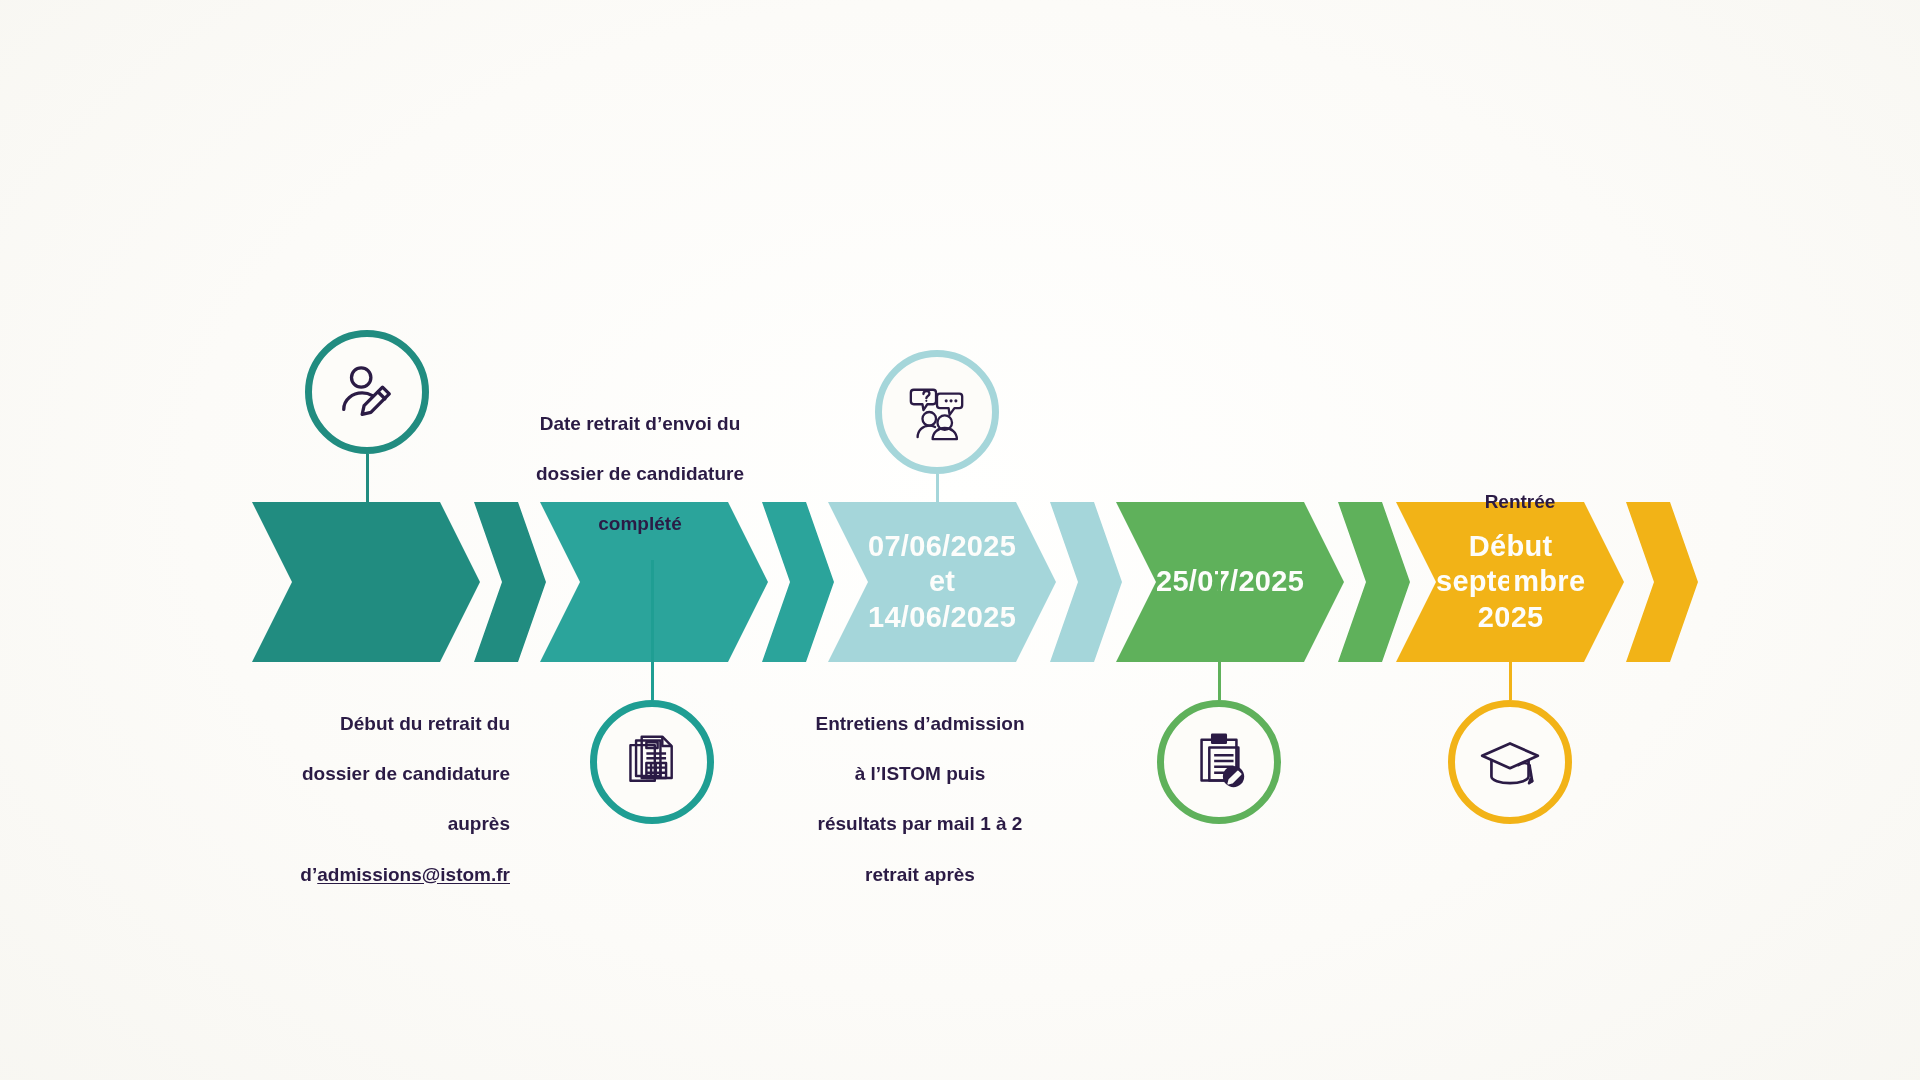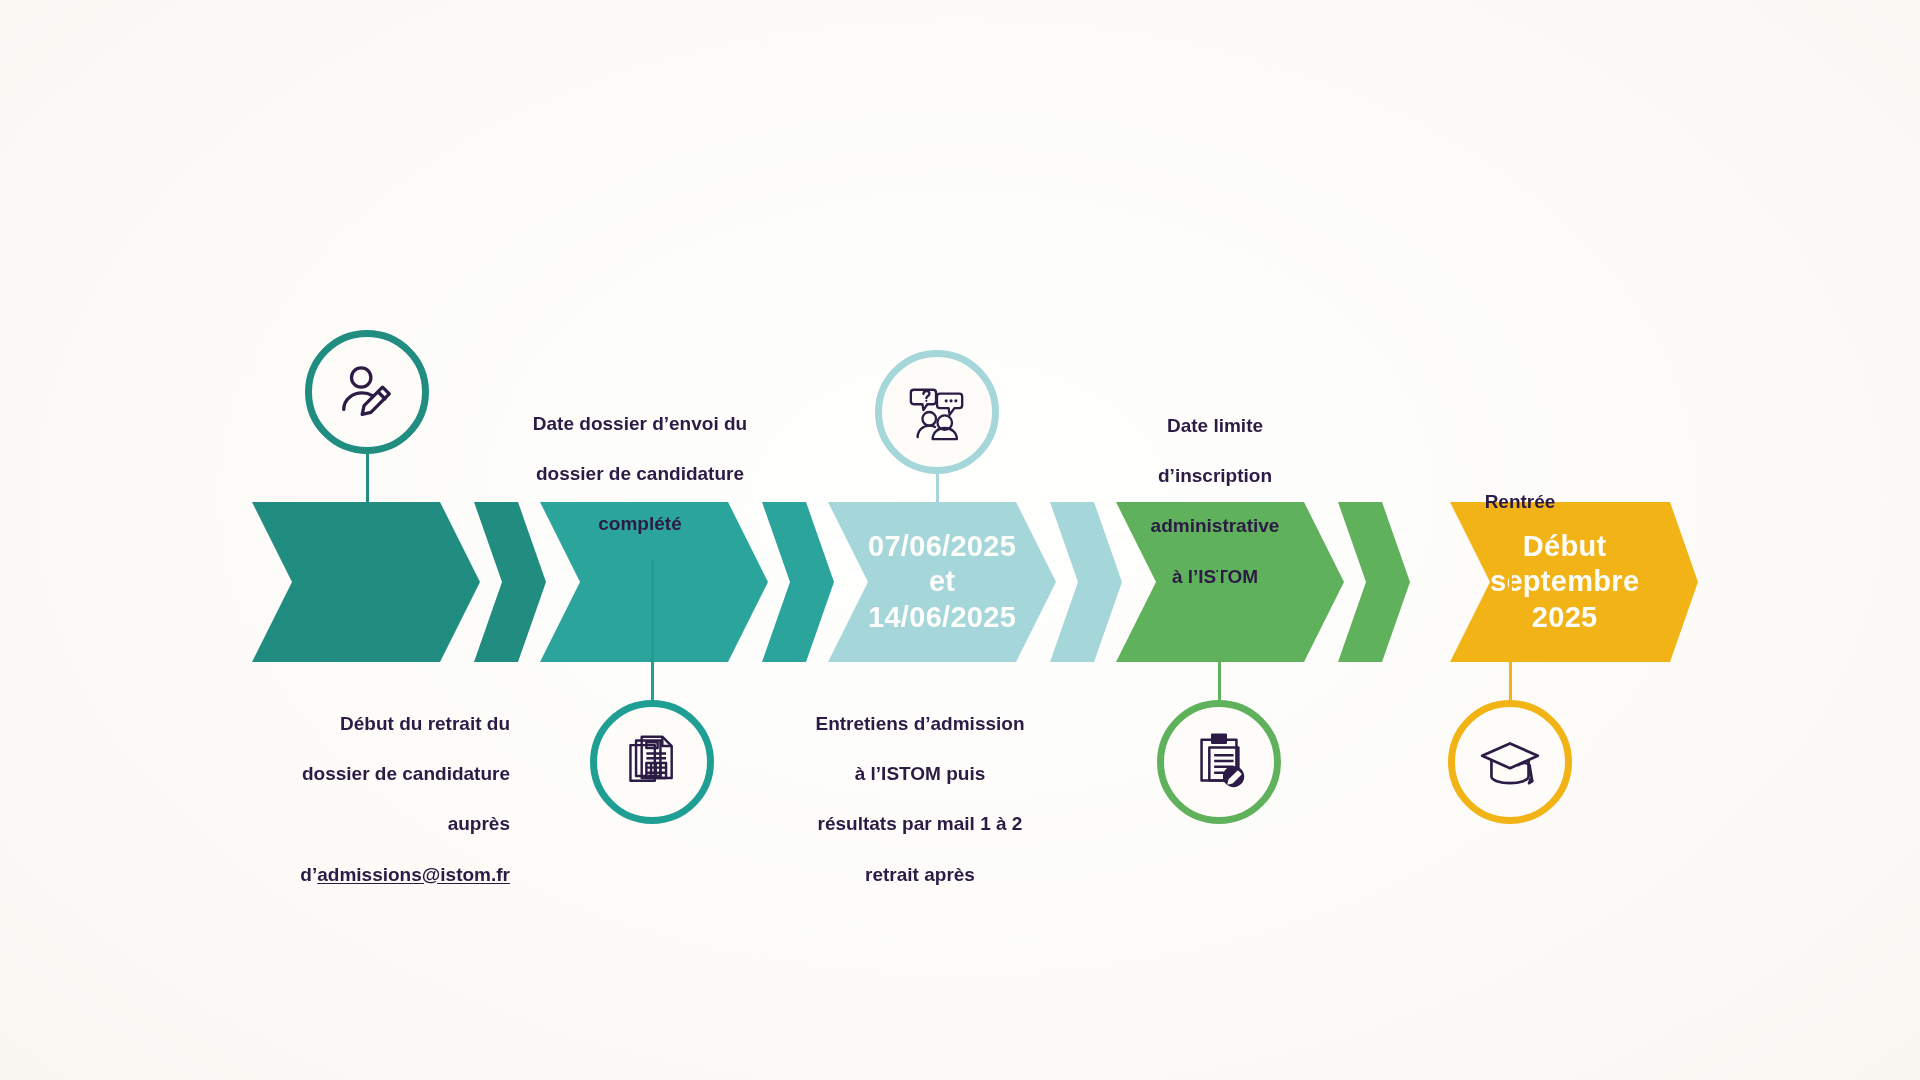--- a/index.html
+++ b/index.html
@@ -161,26 +161,29 @@
         <span class="dl">et</span>
         <span class="dl">14/06/2025</span>
       </div>
     </div>
     <div class="seg" style="left:798px; width:72px;">
       <div class="tick" style="background:#a5d6da"></div>
     </div>
 
     <div class="seg" style="left:864px; width:228px;">
       <div class="body" style="background:#5fb15b"></div>
+      <div class="label">
+        <span>25/07/2025</span>
+      </div>
     </div>
     <div class="seg" style="left:1086px; width:72px;">
       <div class="tick" style="background:#5fb15b"></div>
     </div>
 
-    <div class="seg" style="left:1198px; width:228px;">
+    <div class="seg" style="left:1144px; width:228px;">
       <div class="body" style="background:#f2b317"></div>
       <div class="label" style="flex-direction:column;">
         <span class="dl">Début</span>
         <span class="dl">septembre</span>
         <span class="dl">2025</span>
       </div>
     </div>
     <div class="seg" style="left:1374px; width:72px;">
       <div class="tick" style="background:#f2b317"></div>
     </div>
@@ -202,21 +205,21 @@
   </div>
 
   <div class="caption" style="left:225px; top:686px; width:285px;text-align:right;">
     <span class="caption-line">Début du retrait du</span>
     <span class="caption-line">dossier de candidature</span>
     <span class="caption-line">auprès</span>
     <span class="caption-line">d’<a class="mail" href="#" style="color:#2b1b45;">admissions@istom.fr</a></span>
   </div>
 
   <div class="caption" style="left:510px; top:386px; width:260px;">
-    <span class="caption-line">Date dossier d’envoi du</span>
+    <span class="caption-line">Date retrait d’envoi du</span>
     <span class="caption-line">dossier de candidature</span>
     <span class="caption-line">complété</span>
   </div>
 
   <div class="marker below" style="left:590px; top:700px;">
     <div class="stem" style="height:140px; bottom:124px; background:#1f9e93;"></div>
     <div class="circle" style="border-color:#1f9e93;">
       <span>
         <svg width="60" height="60" viewBox="0 0 64 64" fill="none" stroke="#2b1b45" stroke-width="2.6" stroke-linejoin="round">
           <path d="M9 14h26v38H9z"></path>
@@ -253,26 +256,20 @@
     </div>
   </div>
 
   <div class="caption" style="left:795px; top:686px; width:250px;">
     <span class="caption-line">Entretiens d’admission</span>
     <span class="caption-line">à l’ISTOM puis</span>
     <span class="caption-line">résultats par mail 1 à 2</span>
     <span class="caption-line">retrait après</span>
   </div>
 
-  <div class="caption" style="left:1095px; top:388px; width:240px;">
-    <span class="caption-line">Date limite</span>
-    <span class="caption-line">d’inscription</span>
-    <span class="caption-line">administrative</span>
-    <span class="caption-line">à l’ISTOM</span>
-  </div>
 
   <div class="marker below" style="left:1157px; top:700px;">
     <div class="stem" style="height:140px; bottom:124px; background:#5fb15b;"></div>
     <div class="circle" style="border-color:#5fb15b;">
       <span>
         <svg width="62" height="62" viewBox="0 0 64 64" fill="none" stroke="#2b1b45" stroke-width="2.6" stroke-linejoin="round">
           <path d="M14 9h36v42H14z"></path>
           <rect x="25" y="4" width="14" height="8" fill="#2b1b45"></rect>
           <path d="M22 17h30v34H22z"></path>
           <path d="M27 25h20M27 31h20M27 37h20M27 43h13"></path>

